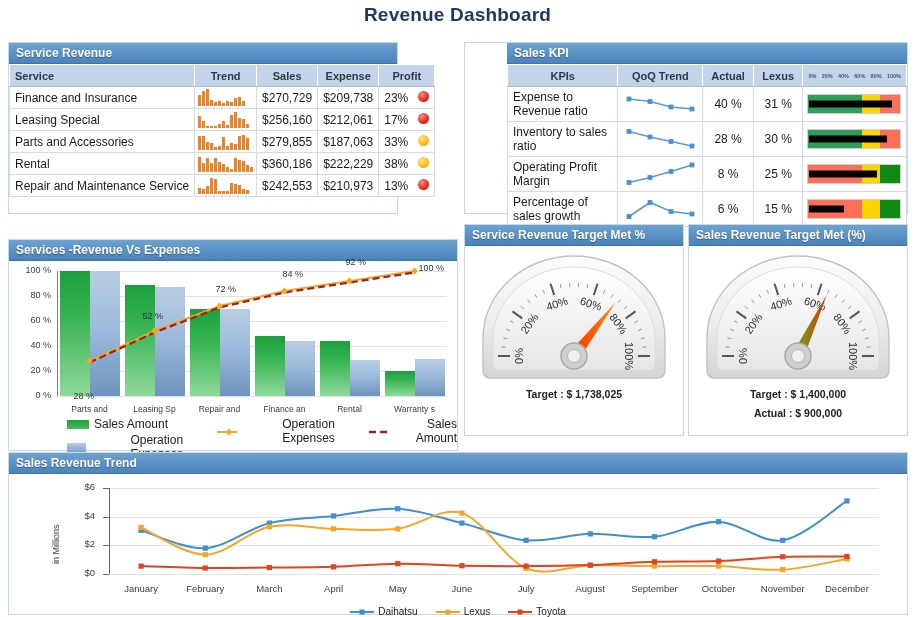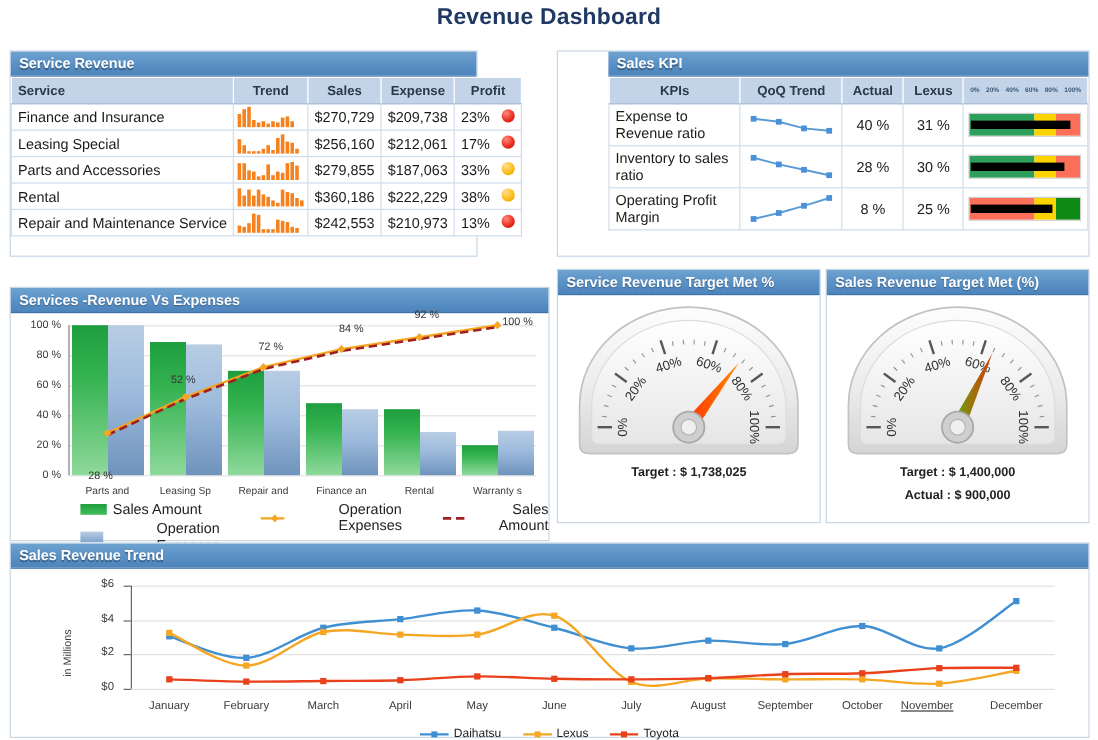--- a/index.html
+++ b/index.html
@@ -322,20 +322,42 @@
               </svg>
             </td>
             <td class="ctr">8 %</td>
             <td class="ctr">25 %</td>
             <td class="ctr" style="padding: 0px 4px;">
               <div class="bullet">
                 <div class="band" style="left: 0%; width: 58%; background: rgb(252, 112, 89);"></div>
                 <div class="band" style="left: 58%; width: 20%; background: rgb(253, 212, 0);"></div>
                 <div class="band" style="left: 78%; width: 22%; background: rgb(15, 138, 20);"></div>
                 <div class="bar" style="width: 73%;"></div>
+              </div>
+            </td>
+          </tr>
+          <tr style="height: 34px;">
+            <td style="height: 34px; line-height: 14px;">Percentage of sales growth</td>
+            <td class="ctr">
+              <svg class="kpi-spark" viewBox="0 0 74 34">
+                <polyline points="6,24.5 27,10.5 48,19.5 69,22" fill="none" stroke="#5b9bd5" stroke-width="1.6"></polyline>
+                <rect x="3.6" y="22.1" width="4.8" height="4.8" fill="#4a90d9"></rect>
+                <rect x="24.6" y="8.1" width="4.8" height="4.8" fill="#4a90d9"></rect>
+                <rect x="45.6" y="17.1" width="4.8" height="4.8" fill="#4a90d9"></rect>
+                <rect x="66.6" y="19.6" width="4.8" height="4.8" fill="#4a90d9"></rect>
+              </svg>
+            </td>
+            <td class="ctr">6 %</td>
+            <td class="ctr">15 %</td>
+            <td class="ctr" style="padding: 0px 4px;">
+              <div class="bullet">
+                <div class="band" style="left: 0%; width: 58%; background: rgb(252, 112, 89);"></div>
+                <div class="band" style="left: 58%; width: 20%; background: rgb(253, 212, 0);"></div>
+                <div class="band" style="left: 78%; width: 22%; background: rgb(15, 138, 20);"></div>
+                <div class="bar" style="width: 38%;"></div>
               </div>
             </td>
           </tr>
         </tbody>
     </table>
   </div>
 
   <div class="panel" style="left:8px; top:239px; width:450px; height:212px;">
     <div class="panel-head">Services -Revenue Vs Expenses</div>
     <div class="chartbox" id="combo-chart" style="position:absolute; left:0; top:21px; width:448px; height:189px;">
@@ -609,21 +631,21 @@
         <div class="tlbl" style="left: 100px; width: 64.1667px; text-align: center; top: 109px;">January</div>
         <div class="tlbl" style="left: 164.167px; width: 64.1667px; text-align: center; top: 109px;">February</div>
         <div class="tlbl" style="left: 228.333px; width: 64.1667px; text-align: center; top: 109px;">March</div>
         <div class="tlbl" style="left: 292.5px; width: 64.1667px; text-align: center; top: 109px;">April</div>
         <div class="tlbl" style="left: 356.667px; width: 64.1667px; text-align: center; top: 109px;">May</div>
         <div class="tlbl" style="left: 420.833px; width: 64.1667px; text-align: center; top: 109px;">June</div>
         <div class="tlbl" style="left: 485px; width: 64.1667px; text-align: center; top: 109px;">July</div>
         <div class="tlbl" style="left: 549.167px; width: 64.1667px; text-align: center; top: 109px;">August</div>
         <div class="tlbl" style="left: 613.333px; width: 64.1667px; text-align: center; top: 109px;">September</div>
         <div class="tlbl" style="left: 677.5px; width: 64.1667px; text-align: center; top: 109px;">October</div>
-        <div class="tlbl" style="left: 741.667px; width: 64.1667px; top: 109px; text-decoration: underline;">November</div>
+        <div class="tlbl" style="left: 741.667px; width: 64.1667px; text-align: center; top: 109px;">November</div>
         <div class="tlbl" style="left: 805.833px; width: 64.1667px; text-align: center; top: 109px;">December</div>
         <div class="tlegend" style="left: 0px; width: 898px; top: 132px; justify-content: center;">
           <div class="li">
             <svg width="24" height="9">
               <line x1="0" y1="5" x2="24" y2="5" stroke="#3f8fd2" stroke-width="2"></line>
               <rect x="9.5" y="2.5" width="5" height="5" fill="#3f8fd2"></rect>
             </svg>
             <span>Daihatsu</span>
           </div>
           <div class="li">

